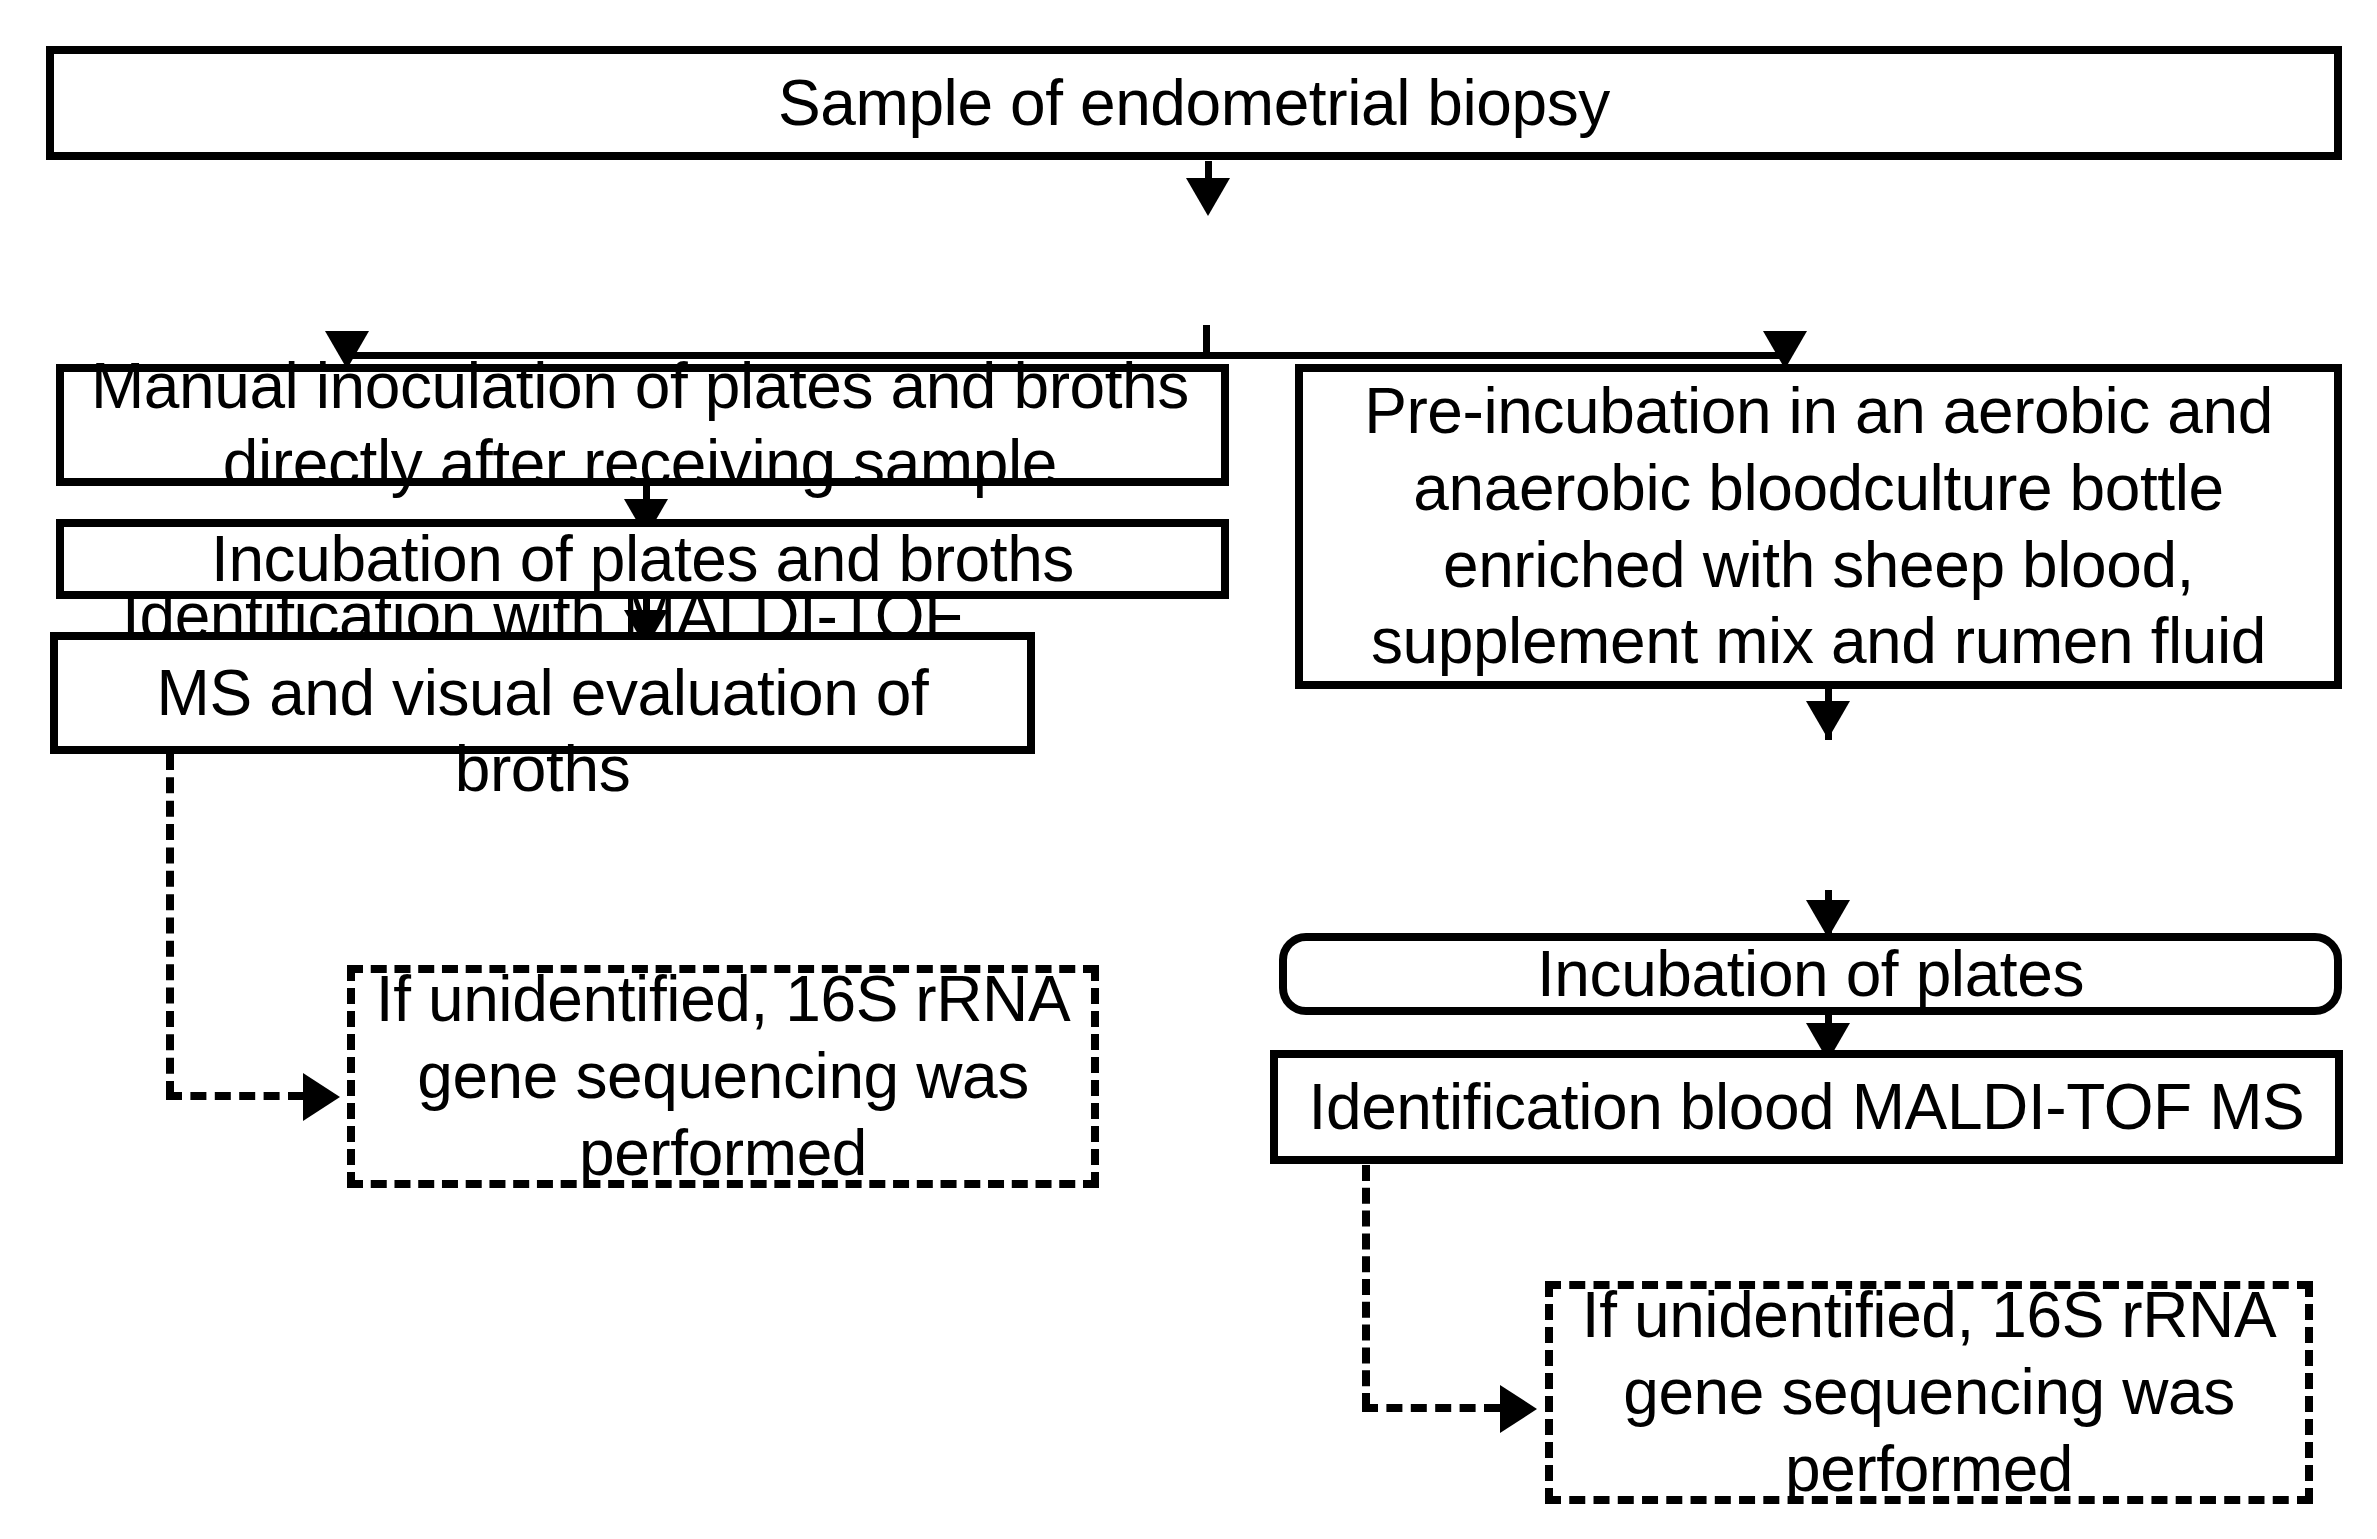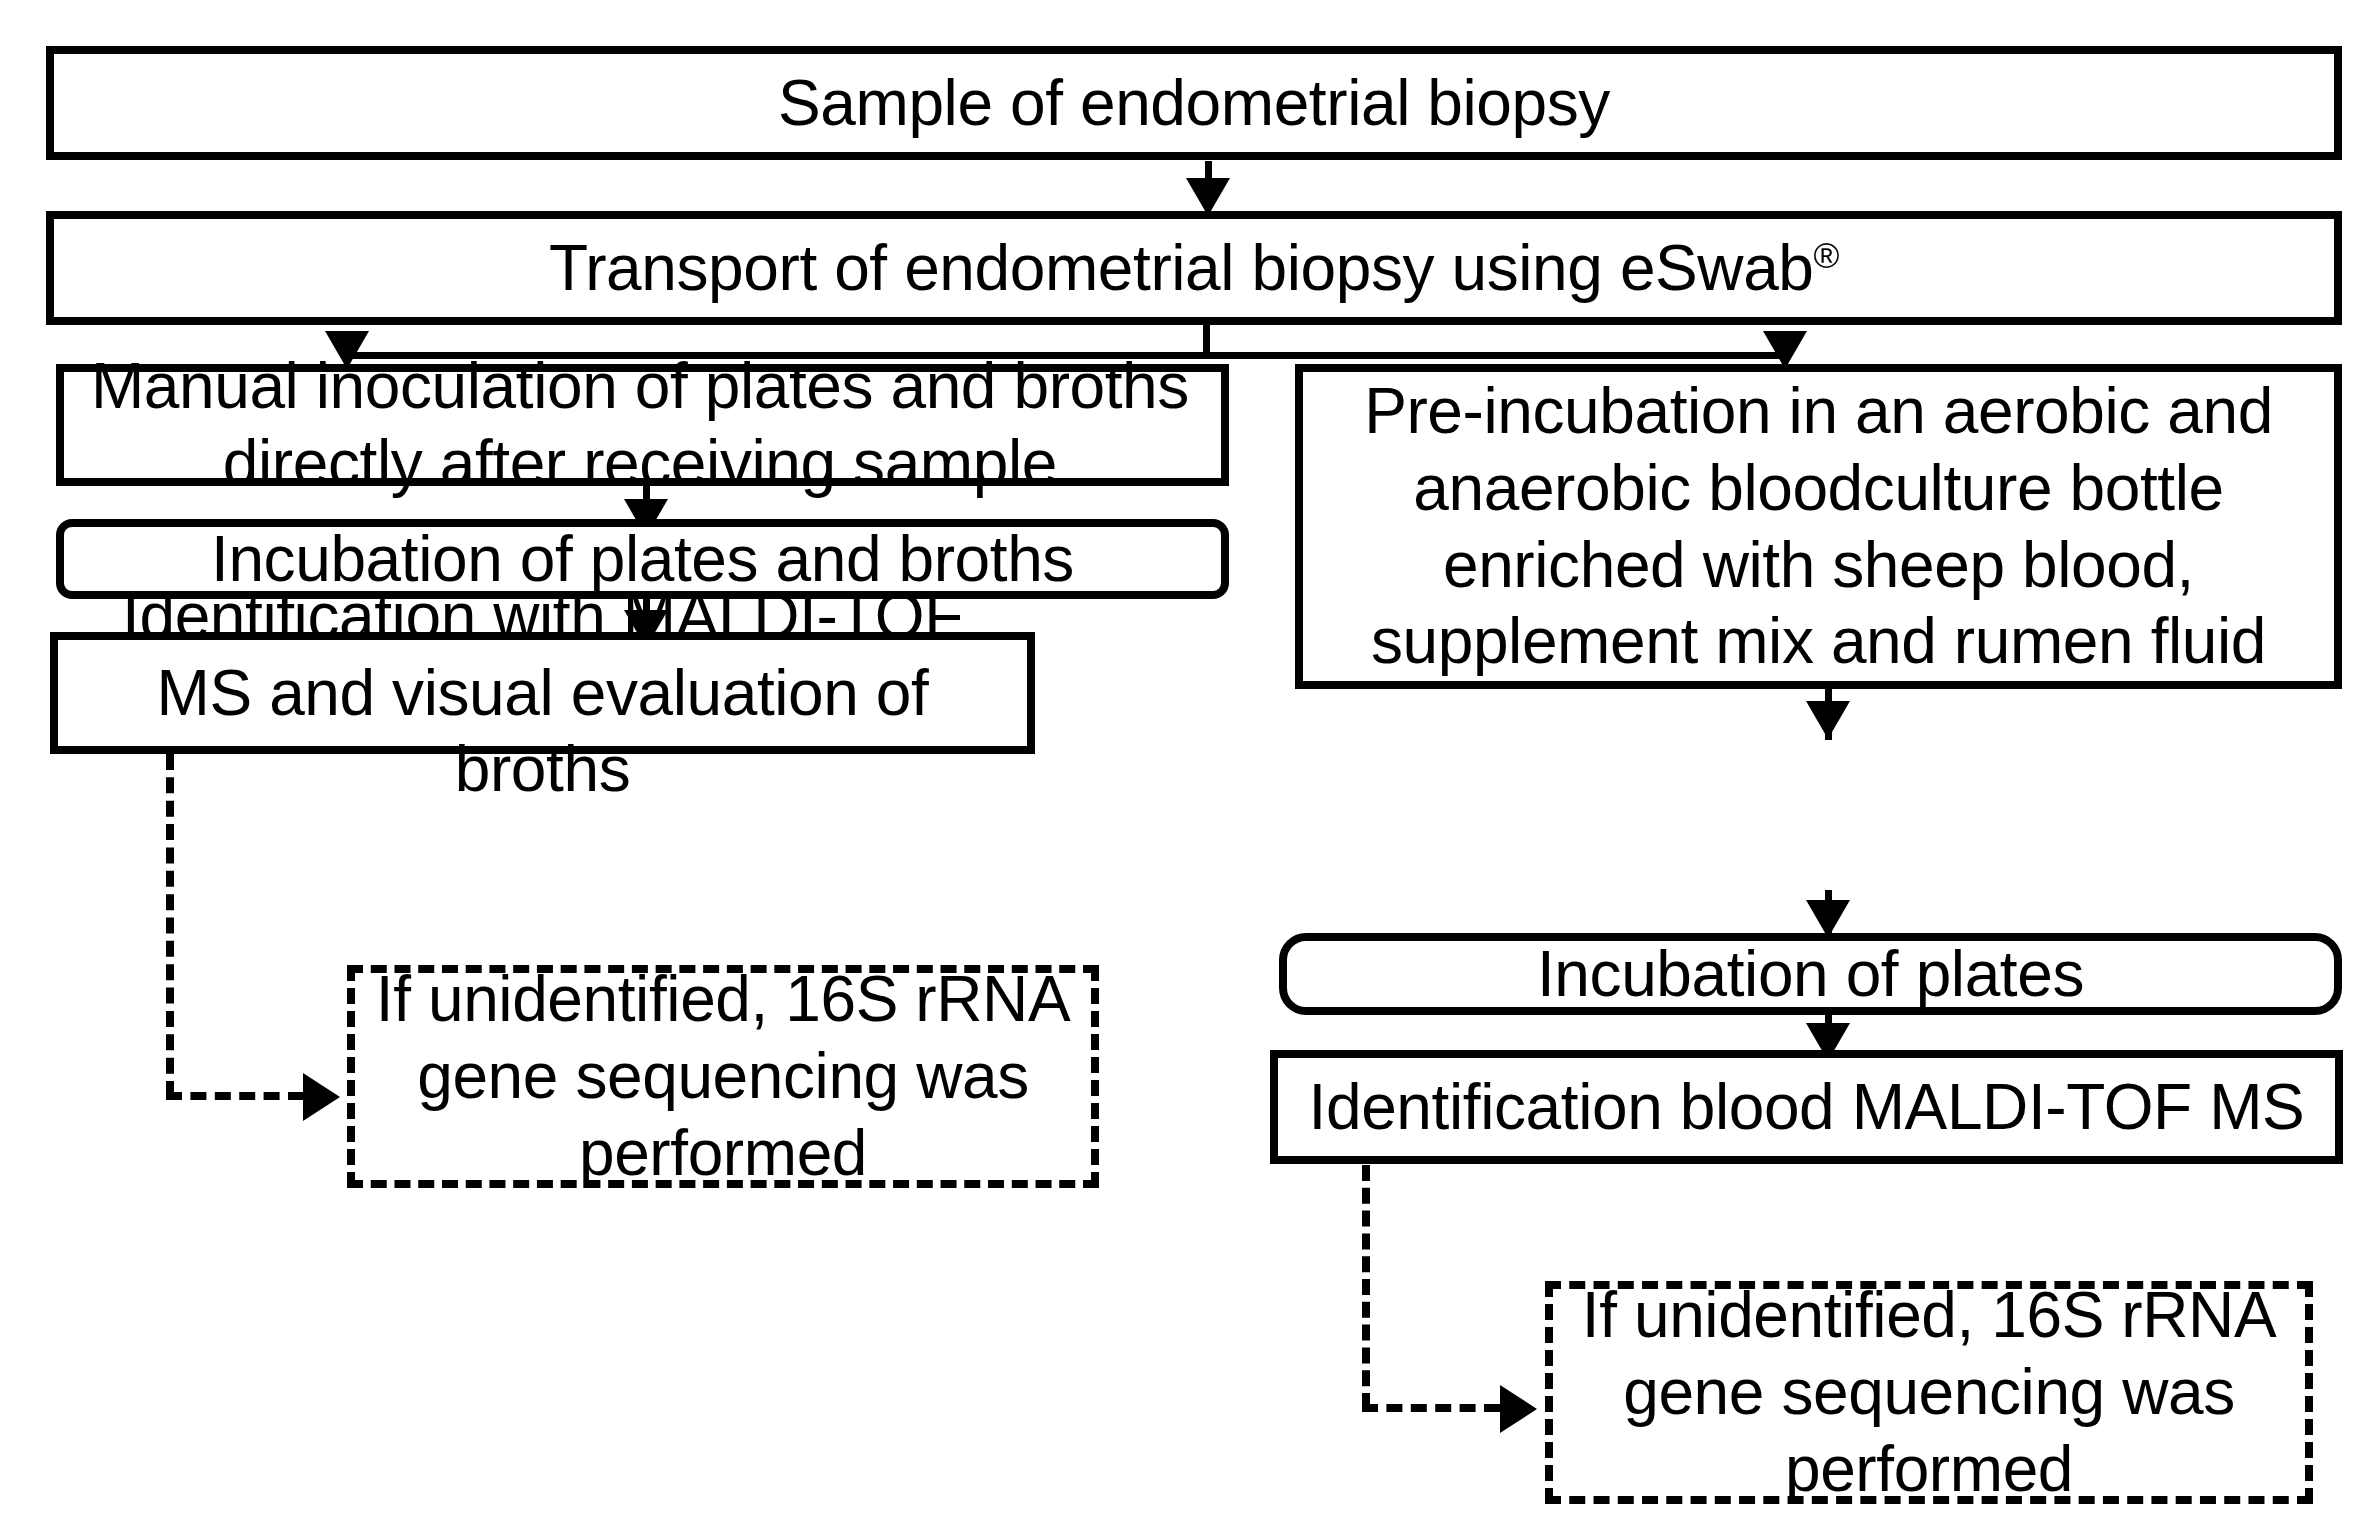--- a/index.html
+++ b/index.html
@@ -77,38 +77,35 @@
 
 <div id="canvas">
 
   <div class="node" style="left:46px; top:46px; width:2296px; height:114px;">
     <span class="txt">Sample of endometrial biopsy</span>
   </div>
 
   <div class="vline" style="left:1205px; top:161px; height:32px;"></div>
   <div class="arrowdown" style="left:1186px; top:178px;"></div>
 
-  <div class="node" style="left:46px; top:211px; width:2296px; height:114px;">
-    <span class="txt"><span>Transport of endometrial biopsy using eSwab</span><span class="sup">®</span></span>
-  </div>
 
   <div class="vline" style="left:1203px; top:325px; height:32px;"></div>
   <div class="hline" style="left:347px; top:352px; width:1441px;"></div>
   <div class="vline" style="left:343px; top:335px; height:21px;"></div>
   <div class="arrowdown" style="left:325px; top:331px;"></div>
   <div class="arrowdown" style="left:1763px; top:331px;"></div>
 
   <div class="node" style="left:56px; top:364px; width:1173px; height:122px;padding-left:6px;">
     <span class="txt">Manual inoculation of plates and broths directly after receiving sample</span>
   </div>
 
   <div class="vline" style="left:643px; top:486px; height:37px;"></div>
   <div class="arrowdown" style="left:624px; top:499px;"></div>
 
-  <div class="node" style="left:56px; top:519px; width:1173px; height:80px;border-radius:16px;">
+  <div class="node" style="left:56px; top:519px; width:1173px; height:80px;">
     <span class="txt">Incubation of plates and broths</span>
   </div>
 
   <div class="vline" style="left:643px; top:599px; height:38px;"></div>
   <div class="arrowdown" style="left:624px; top:610px;"></div>
 
   <div class="node" style="left:50px; top:632px; width:985px; height:122px;">
     <span class="txt">Identification with MALDI-TOF MS and visual evaluation of broths</span>
   </div>
 

